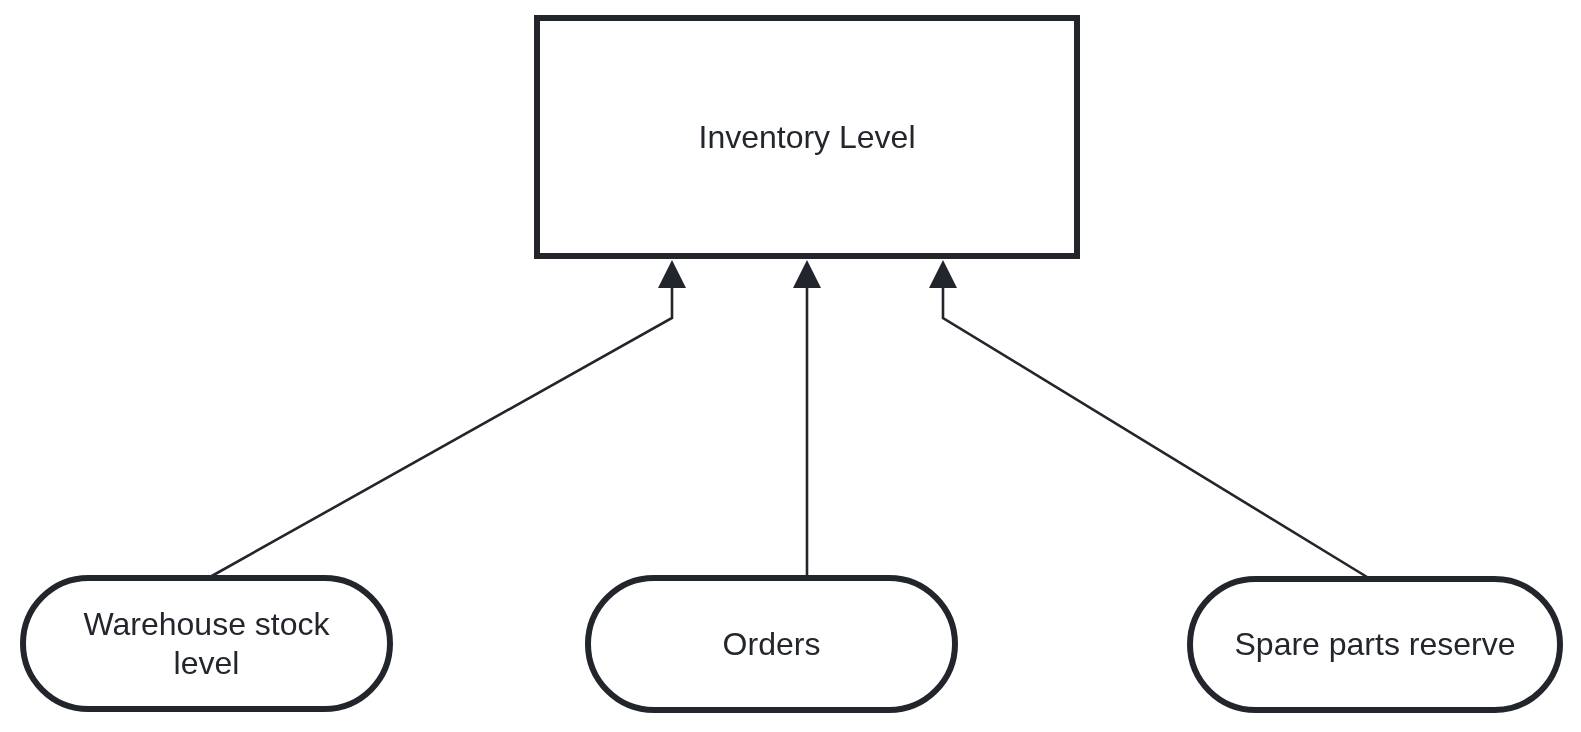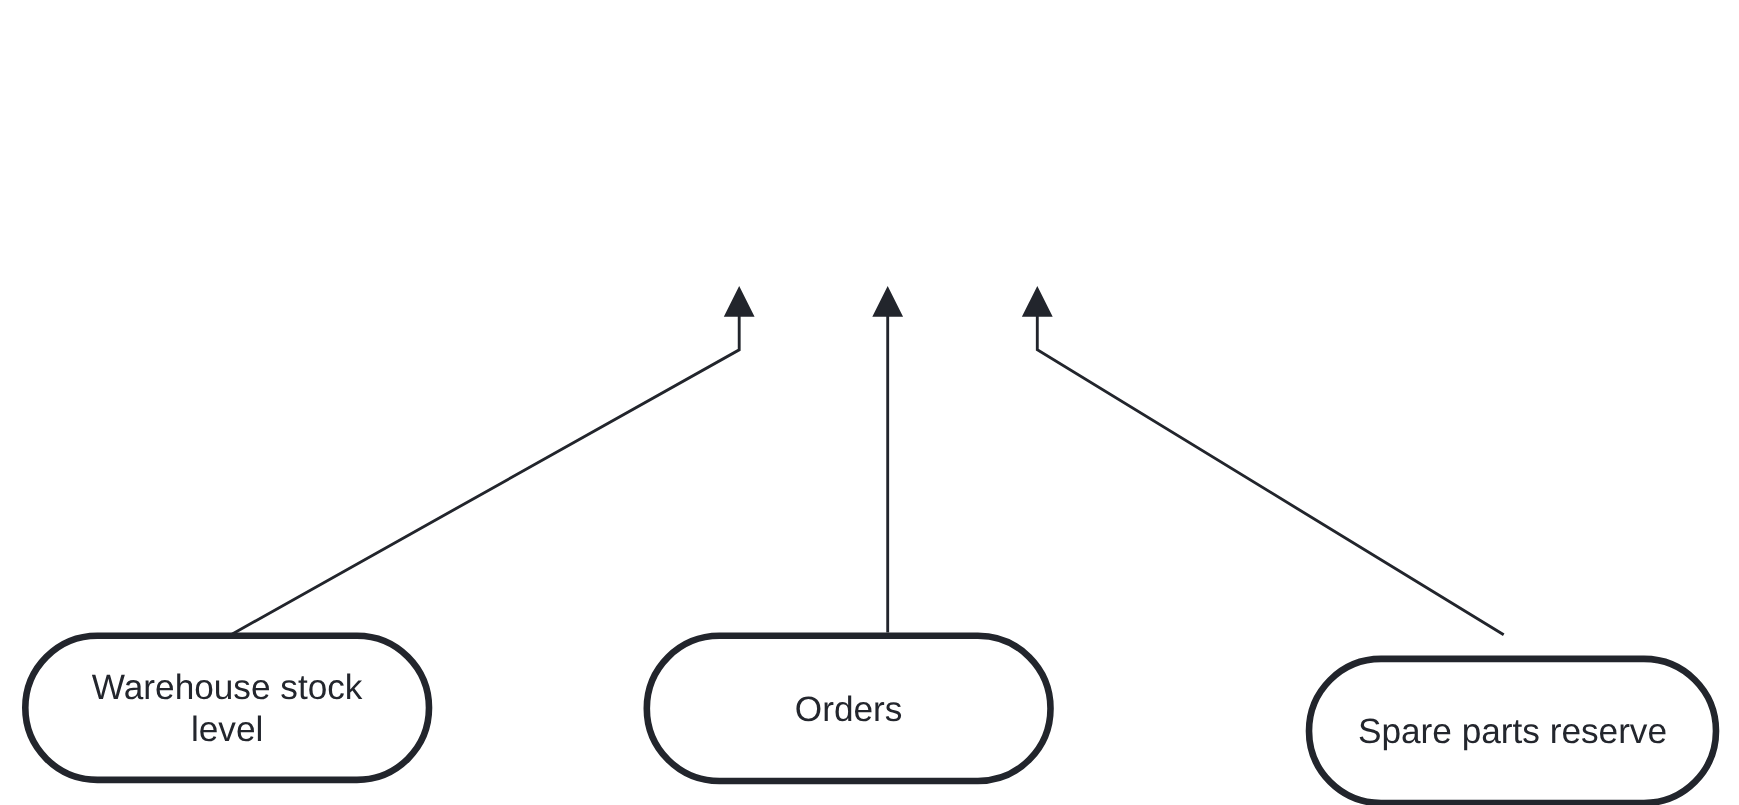--- a/index.html
+++ b/index.html
@@ -36,21 +36,21 @@
     left:534px; top:15px;
     width:546px; height:244px;
     border-radius:0;
   }
   .node.pill{
     border-radius:80px;
     padding:0 30px;
   }
   .node.pill.warehouse{ left:20px;  top:575px; width:373px; height:137px; }
   .node.pill.orders{    left:585px; top:575px; width:373px; height:138px; }
-  .node.pill.spare{     left:1187px;top:576px; width:376px; height:137px;margin-top:20px; }
+  .node.pill.spare{     left:1187px;top:576px; width:376px; height:137px; }
   svg.edges{
     position:absolute;
     left:0; top:0;
     width:1581px; height:732px;
     pointer-events:none;
   }
   svg.edges polyline, svg.edges line{
     fill:none;
     stroke:var(--stroke);
     stroke-width:2.6;
@@ -76,20 +76,23 @@
       <line x1="807" y1="575" x2="807" y2="287"></line>
       <polygon points="807,260 821,288 793,288"></polygon>
     </g>
 
     <g>
       <polyline points="1367,577 943,318 943,287"></polyline>
       <polygon points="943,260 957,288 929,288"></polygon>
     </g>
   </svg>
 
+  <div class="node rect">
+    <span>Inventory Level</span>
+  </div>
 
   <div class="node pill warehouse">
     <span>Warehouse stock level</span>
   </div>
 
   <div class="node pill orders">
     <span>Orders</span>
   </div>
 
   <div class="node pill spare">

